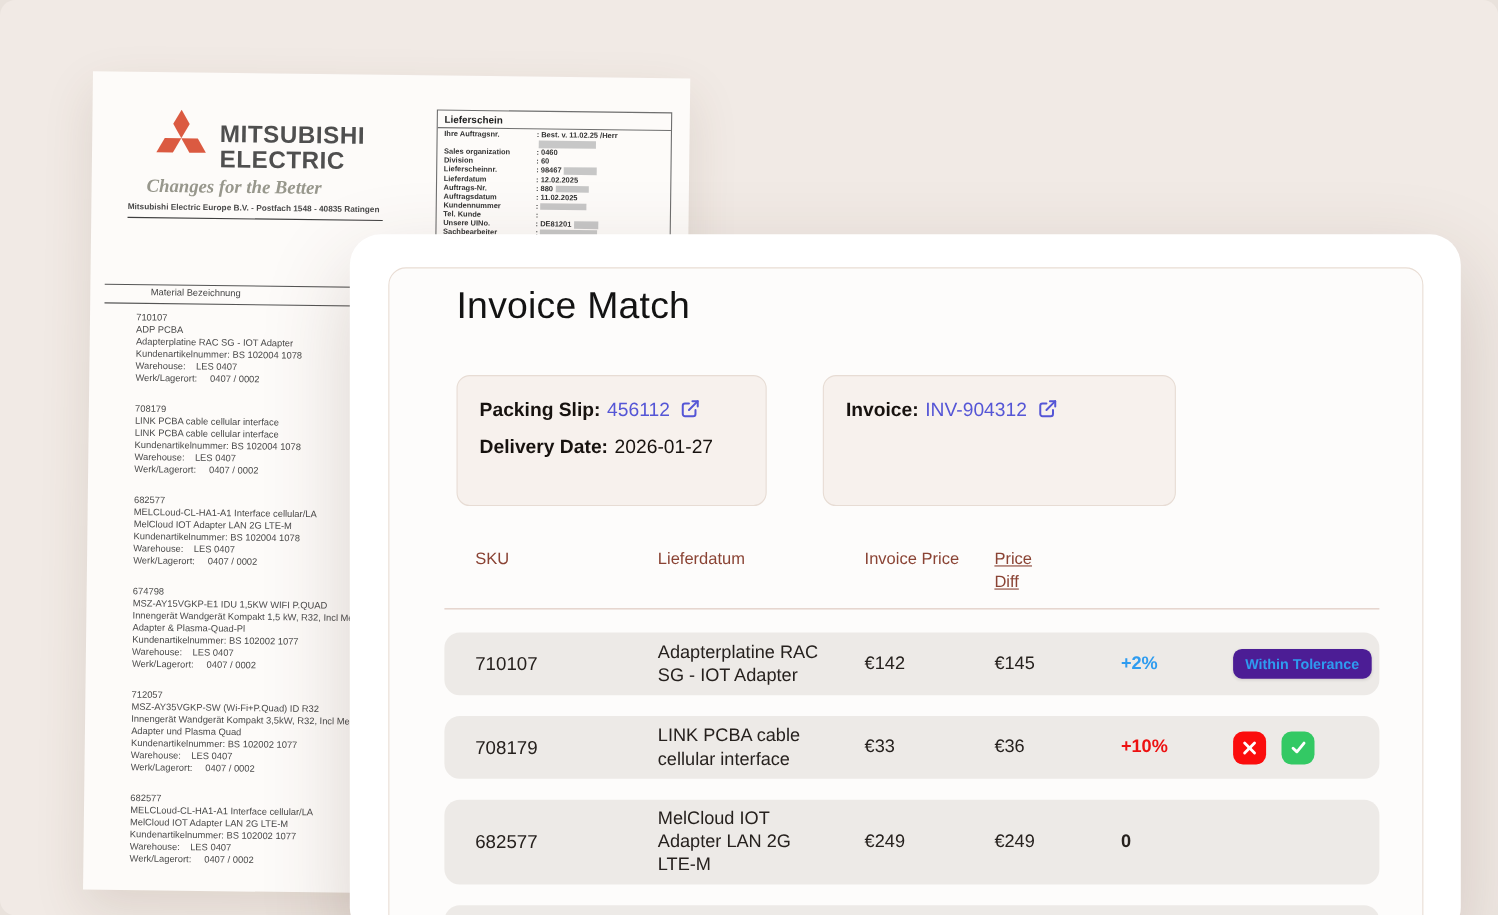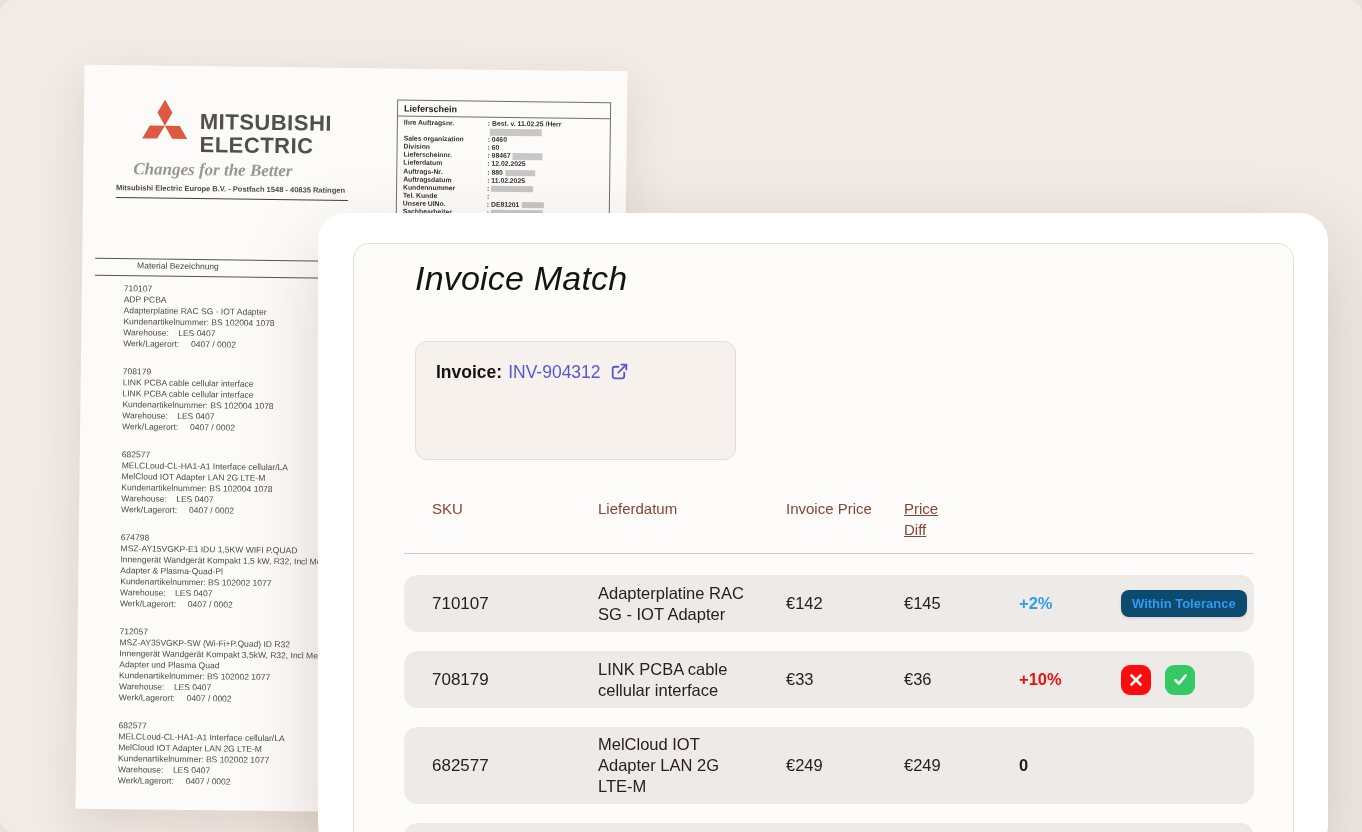--- a/index.html
+++ b/index.html
@@ -43,21 +43,21 @@
   .mat-block { font-size:8.5px; line-height:11px; color:#4a4a4a; white-space:pre-wrap;
     margin-bottom:17px; }
   .mat-block.l7 { }
 
   
   .modal { position:absolute; left:318px; top:213px; width:1010px; height:640px;
     background:#ffffff; border-radius:28px; box-shadow:0 30px 80px rgba(80,50,35,.20); }
   .panel { position:absolute; left:35px; top:30px; width:941px; height:608px;
     background:#fdfcfb; border:1px solid #e9ddd4; border-radius:16px; overflow:hidden; }
   .panel h1 { position:absolute; left:61px; top:12px; margin:0; font-size:34px;
-    line-height:44px; font-weight:500; color:#131313; letter-spacing:.2px;font-style:italic; }
+    line-height:44px; font-weight:500; color:#131313; letter-spacing:.2px; }
 
   .cards { position:absolute; left:61px; top:97px; display:flex; gap:51px; }
   .card { width:282px; height:119px; padding:15px 20px; background:#f7f1ed;
     border:1px solid #e7dcd4; border-radius:12px; }
   .card.invoice { width:321px; }
   .card-line { font-size:17.5px; line-height:31px; color:#17120f; white-space:nowrap; }
   .lbl { font-weight:bold; }
   .link { color:#5556d6; text-decoration:none; cursor:pointer; margin-left:6px; }
   .val { margin-left:6px; }
   .ext { display:inline-block; vertical-align:-3px; margin-left:9px; color:#5556d6; cursor:pointer; }
@@ -71,21 +71,21 @@
   .hrule { border:none; border-top:1px solid #dcc6bc; margin:13px 0 21px 0; }
   .t-row { background:#edeae7; border-radius:14px; min-height:57px;
     padding:7px 11px 7px 28px; margin-bottom:19px; }
   .t-row.partial { height:40px; margin-bottom:0; }
   .c-sku { font-size:17px; color:#26211e; }
   .c-desc { font-size:16.5px; line-height:21px; padding-right:28px; color:#26211e; }
   .c-price { font-size:16.5px; color:#26211e; }
   .c-diff { font-size:16.5px; font-weight:bold; color:#26211e; }
   .diff-ok { color:#2e9cf0; }
   .diff-alert { color:#ed1111; }
-  .badge { display:inline-block; background:#0c4a6e; color:#2e9cf0; font-size:13px; font-weight:bold;
+  .badge { display:inline-block; background:#4c1d95; color:#2e9cf0; font-size:13px; font-weight:bold;
     padding:6px 11px; border-radius:8px; box-shadow:0 1px 3px rgba(0,0,0,.12); white-space:nowrap; }
   .actions { display:flex; gap:14px; align-items:center; }
   .abtn { width:30px; height:30px; border:none; border-radius:9px; display:flex;
     align-items:center; justify-content:center; color:#fff; cursor:pointer; padding:0; }
   .abtn.reject { background:#fb0d0d; }
   .abtn.approve { background:#33c964; }
 </style>
 </head>
 <body>
 
@@ -206,20 +206,32 @@
 Werk/Lagerort:     0407 / 0002</div>
     </div>
   </div>
 
   <div class="modal">
     <div class="panel">
 
       <h1>Invoice Match</h1>
 
       <div class="cards">
+        <div class="card">
+          <div class="card-line">
+            <span class="lbl">Packing Slip:</span><a class="link">456112</a><span class="ext"><svg width="19" height="19" viewBox="0 0 24 24" fill="none" stroke="currentColor" stroke-width="2.3" stroke-linecap="round" stroke-linejoin="round">
+                  <path d="M18 13.5V18a2.6 2.6 0 0 1-2.6 2.6H6A2.6 2.6 0 0 1 3.4 18V8.6A2.6 2.6 0 0 1 6 6h4.5"></path>
+                  <path d="M14.5 3.4H20.6V9.5"></path>
+                  <path d="M10.5 13.5 20.6 3.4"></path>
+                </svg></span>
+          </div>
+          <div class="card-line">
+            <span class="lbl">Delivery Date:</span><span class="val">2026-01-27</span>
+          </div>
+        </div>
         <div class="card invoice">
           <div class="card-line">
             <span class="lbl">Invoice:</span><a class="link">INV-904312</a><span class="ext"><svg width="19" height="19" viewBox="0 0 24 24" fill="none" stroke="currentColor" stroke-width="2.3" stroke-linecap="round" stroke-linejoin="round">
                   <path d="M18 13.5V18a2.6 2.6 0 0 1-2.6 2.6H6A2.6 2.6 0 0 1 3.4 18V8.6A2.6 2.6 0 0 1 6 6h4.5"></path>
                   <path d="M14.5 3.4H20.6V9.5"></path>
                   <path d="M10.5 13.5 20.6 3.4"></path>
                 </svg></span>
           </div>
         </div>
       </div>

